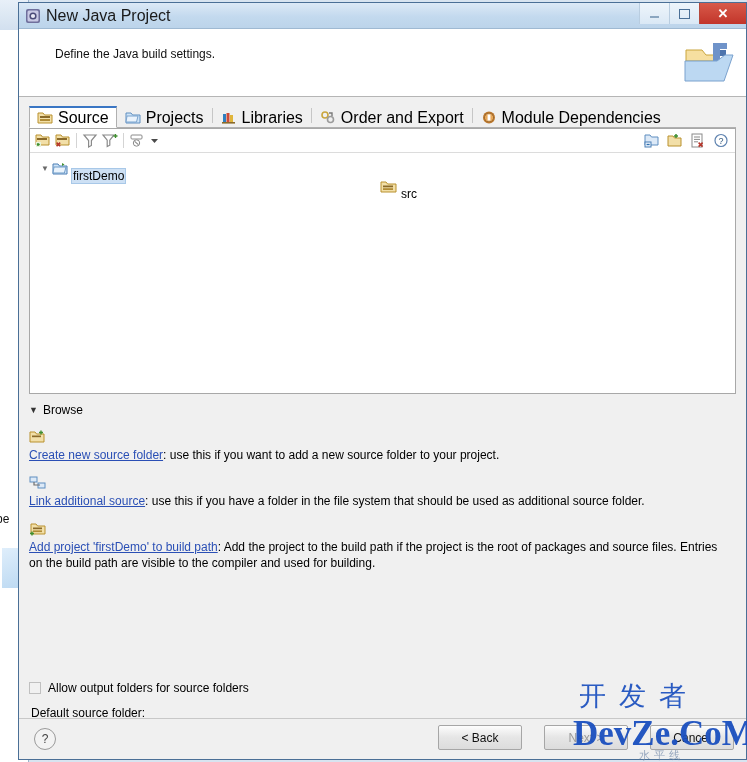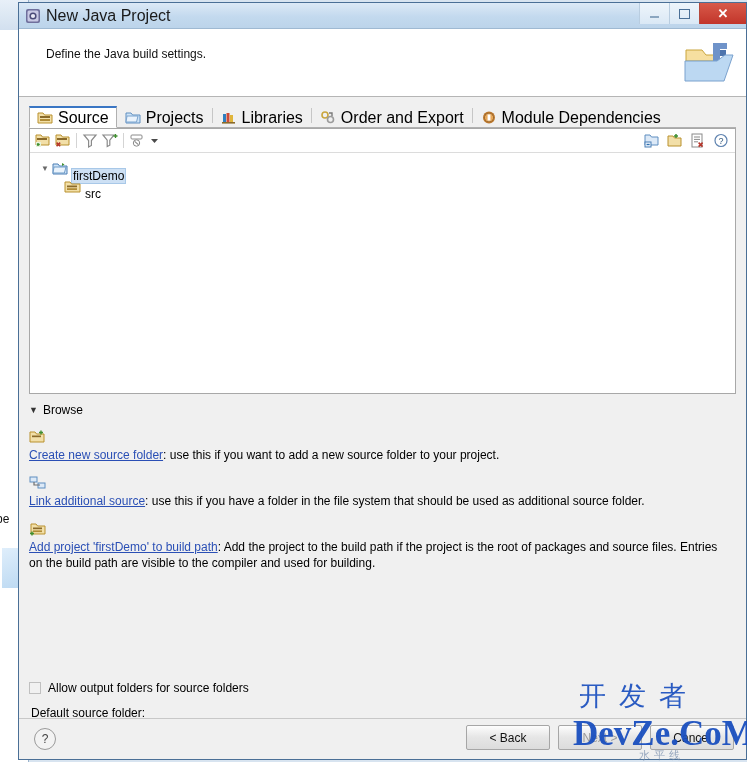--- a/index.html
+++ b/index.html
@@ -87,21 +87,21 @@
   
   #header {
     flex: 0 0 68px;
     background: #ffffff;
     border-bottom: 1px solid #b5b5b5;
     position: relative;
     padding: 9px 0 0 14px;
     box-sizing: border-box;
   }
   #header .h-title { font-size: 13px; font-weight: bold; color: #000; }
-  #header .h-sub { font-size: 12px; color: #111; margin-top: 9px; margin-left: 13px; }
+  #header .h-sub { font-size: 12px; color: #111; margin-top: 9px; margin-left: 22px; }
   #header .banner {
     position: absolute; right: 10px; top: 8px; width: 54px; height: 52px;
   }
 
   
   #body {
     flex: 1 1 auto;
     background: #f0f0f0;
     position: relative;
     padding: 0 10px;
@@ -158,21 +158,21 @@
   }
   .tree-row .twisty {
     width: 14px; flex: 0 0 14px; display: flex; align-items: center; justify-content: center;
     color: #6a6a6a; font-size: 8px;
   }
   .tree-row .ticon2 { width: 17px; height: 15px; flex:0 0 17px; position: relative; margin-right: 2px;}
   .tree-row .tlabel { padding: 0 2px; margin-top: 16px; }
   .tree-row.selected .tlabel {
     background: #cde0f4; border: 1px solid #a8c8e8; padding: 0 1px;
   }
-  .tree-row.child { margin-left: 26px; }
+  .tree-row.child { margin-left: 26px; justify-content: center; }
 
   
   #details-head {
     margin-top: 9px; display: flex; align-items: center; gap: 5px;
     font-size: 12px;
   }
   #details-head .caret { font-size: 9px; color: #333; }
   .detail-item {
     display: flex; margin-top: 11px; font-size: 12px; line-height: 16px; flex-direction: column;
   }
@@ -219,21 +219,21 @@
   }
   #help-btn {
     position: absolute; left: 15px; top: 9px;
     width: 20px; height: 20px; border-radius: 50%;
     border: 1px solid #9a9a9a; color: #444;
     display: flex; align-items: center; justify-content: center;
     font-size: 12px; background: #f3f3f3;
   }
   #footer .fbtns {
     position: absolute; right: 12px; top: 6px;
-    display: flex; gap: 8px; align-items: center;
+    display: flex; gap: 22px; align-items: center;
   }
   #footer .btn { min-width: 84px; height: 25px; }
   #finish-wrap {
     border: 2px solid #e03a20; padding: 1px; border-radius: 2px;
     position: relative;
   }
   #finish-wrap .btn {
     background: linear-gradient(#f2f7fc, #dfe9f3);
     border: 1px solid #9dbcd8;
   }

